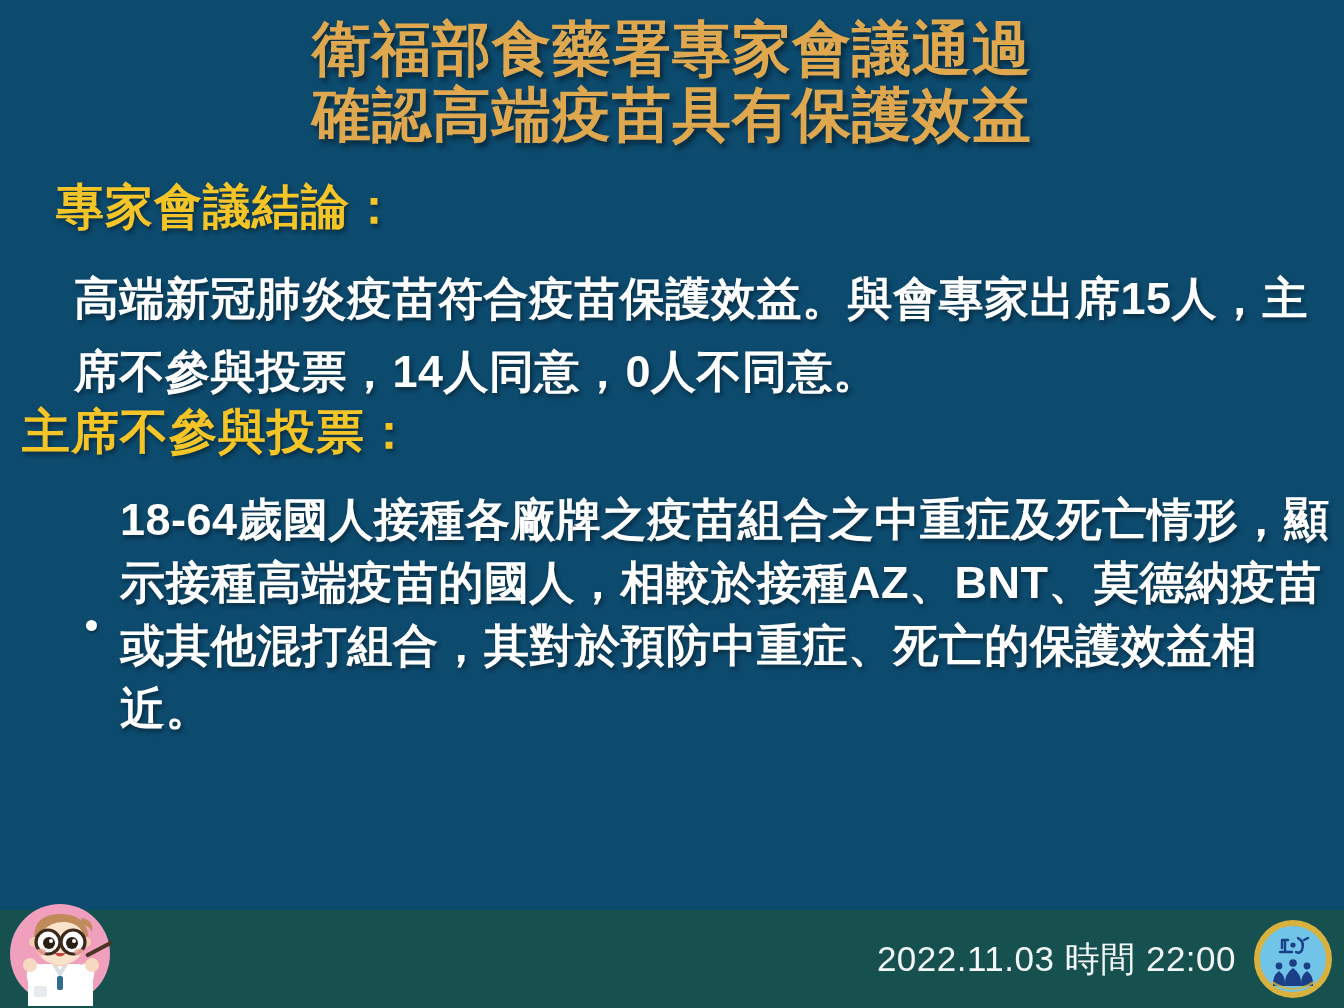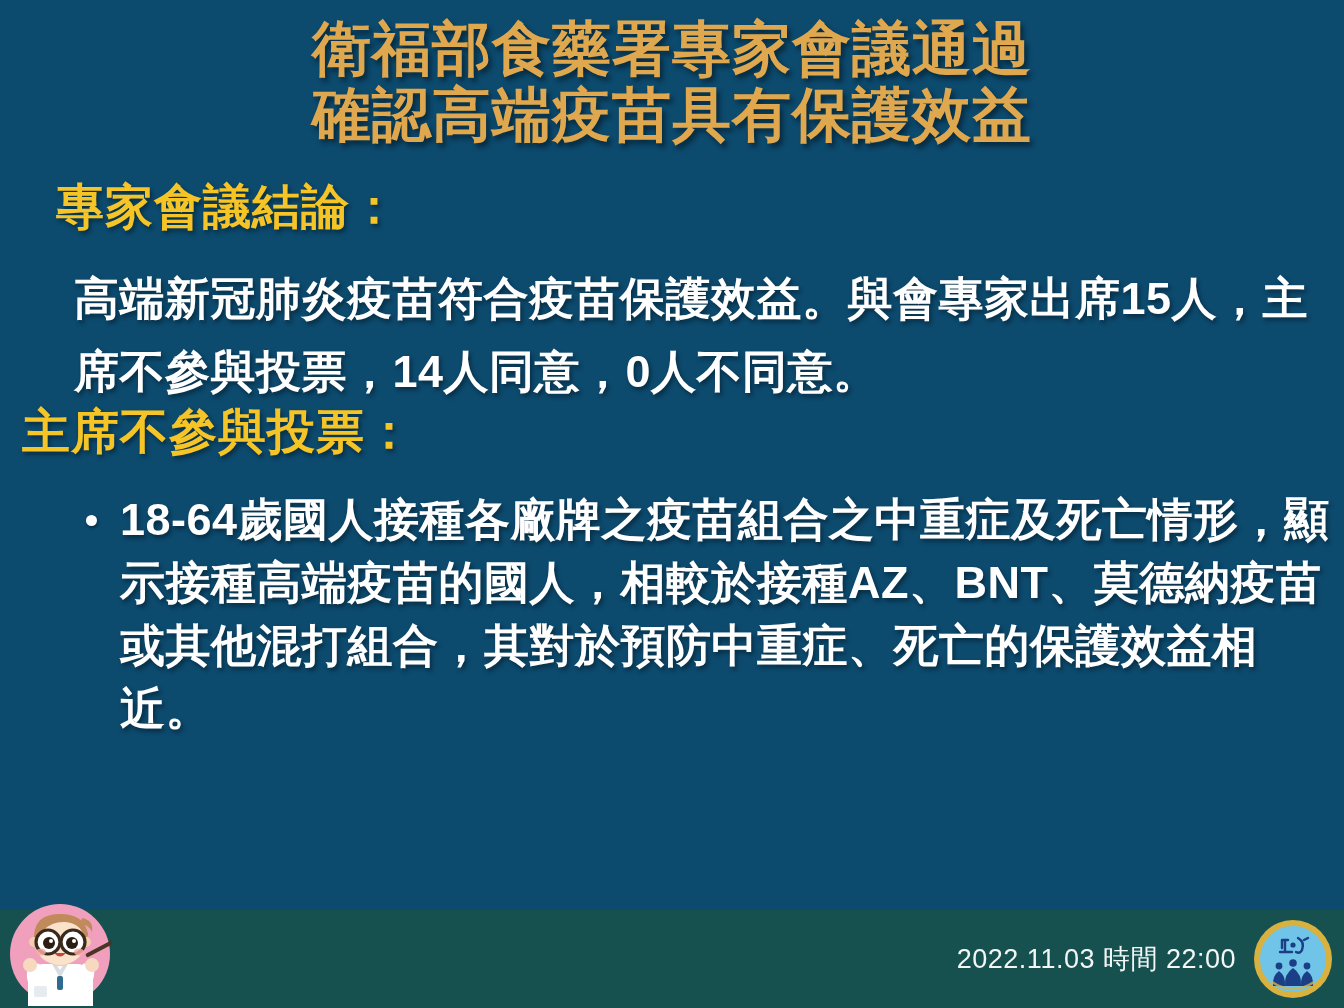--- a/index.html
+++ b/index.html
@@ -67,21 +67,21 @@
 
   
   .bullets {
     position: absolute;
     left: 62px;
     top: 488px;
     width: 1280px;
   }
   .bullet-row {
     display: flex;
-    align-items: flex-start;
+    align-items: center;
     margin-bottom: 8px;
   }
   .bullet-dot {
     flex: 0 0 auto;
     width: 58px;
     padding-top: 24px;
     text-align: center;
   }
   .bullet-dot i {
     display: inline-block;
@@ -111,21 +111,21 @@
     background: #165150;
   }
   .footer-stamp {
     position: absolute;
     right: 108px;
     top: 0;
     height: 98px;
     display: flex;
     align-items: center;
     color: #f2f7f6;
-    font-size: 27px;
+    font-size: 35px;
     font-weight: 400;
     letter-spacing: 0.5px;
     white-space: nowrap;
     margin-left: 44px;
   }
 
   
   .mascot {
     position: absolute;
     left: 8px;

